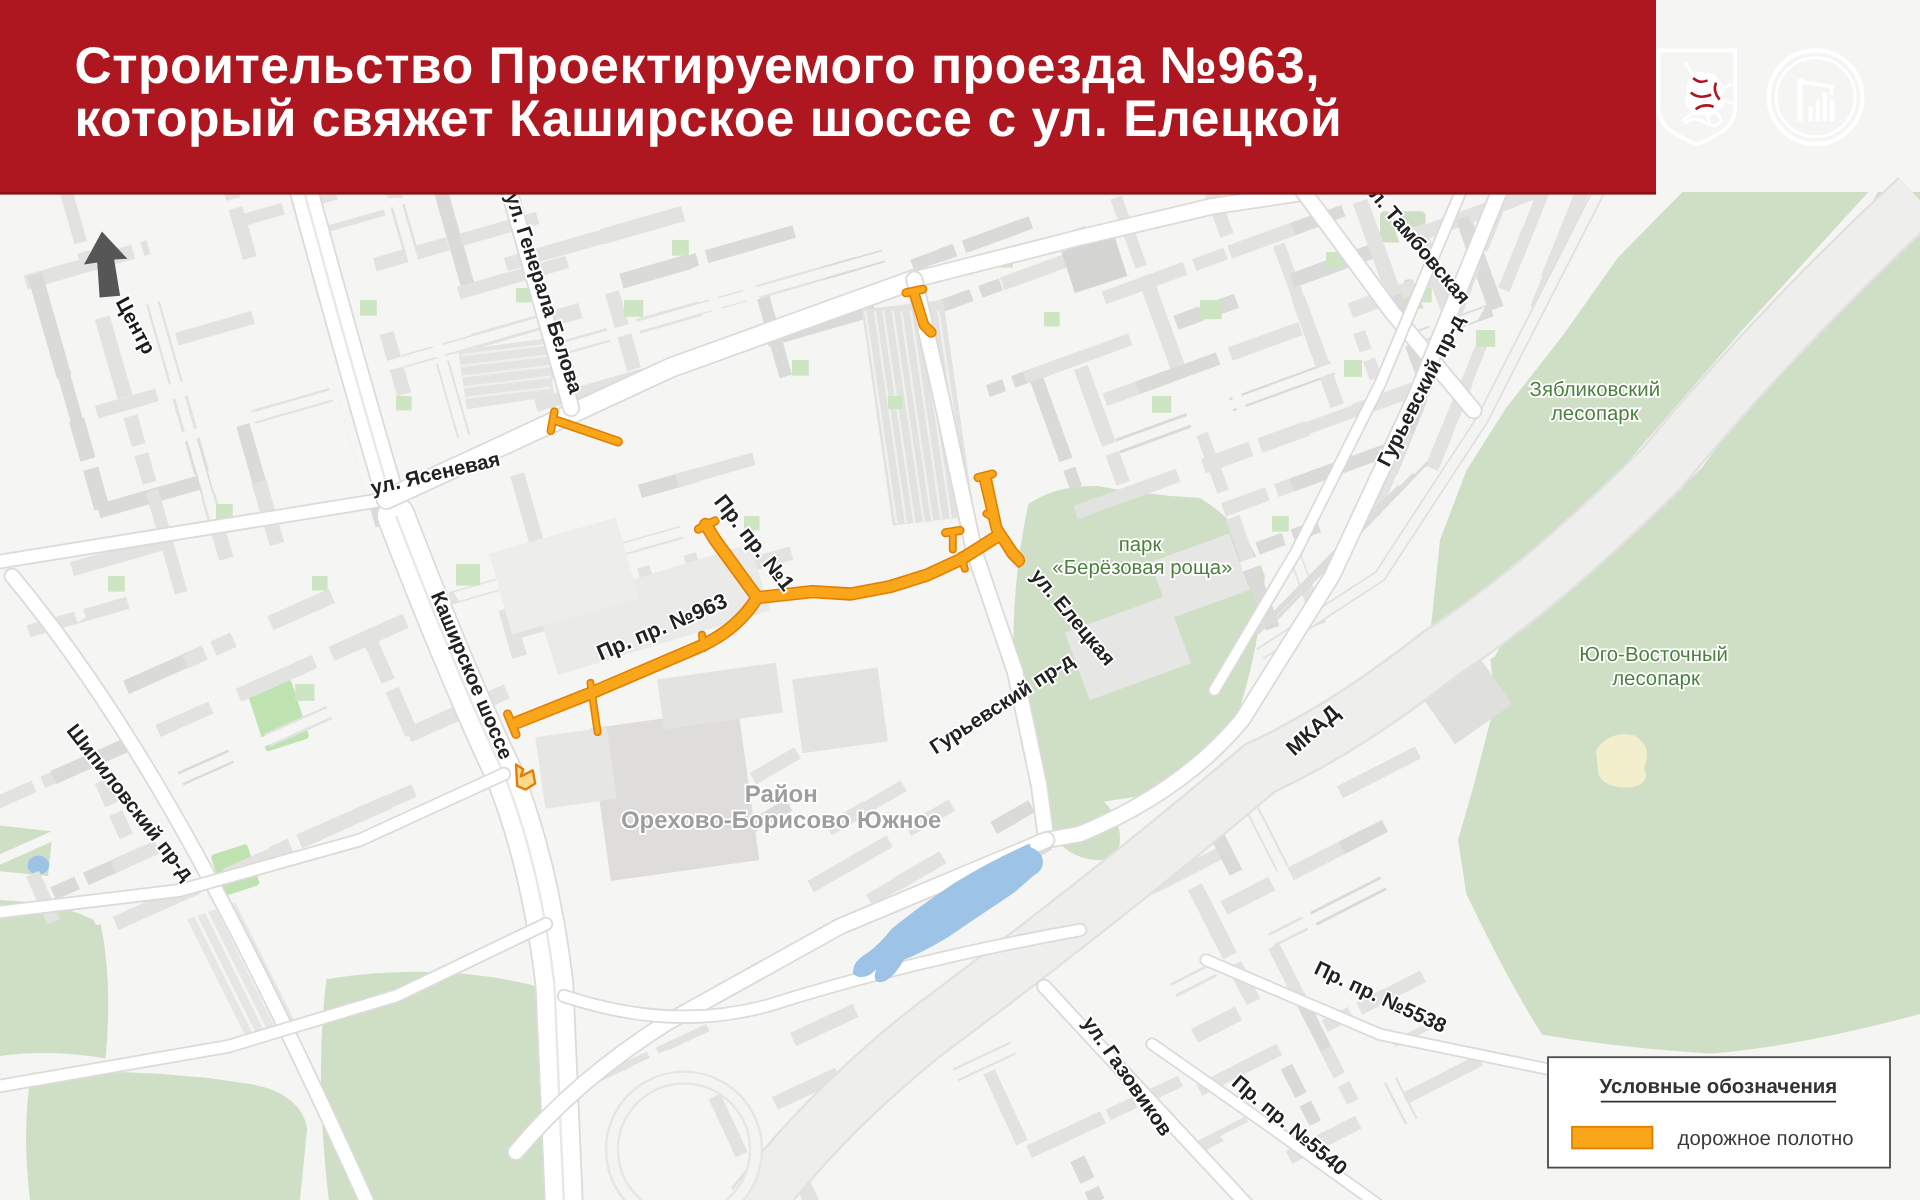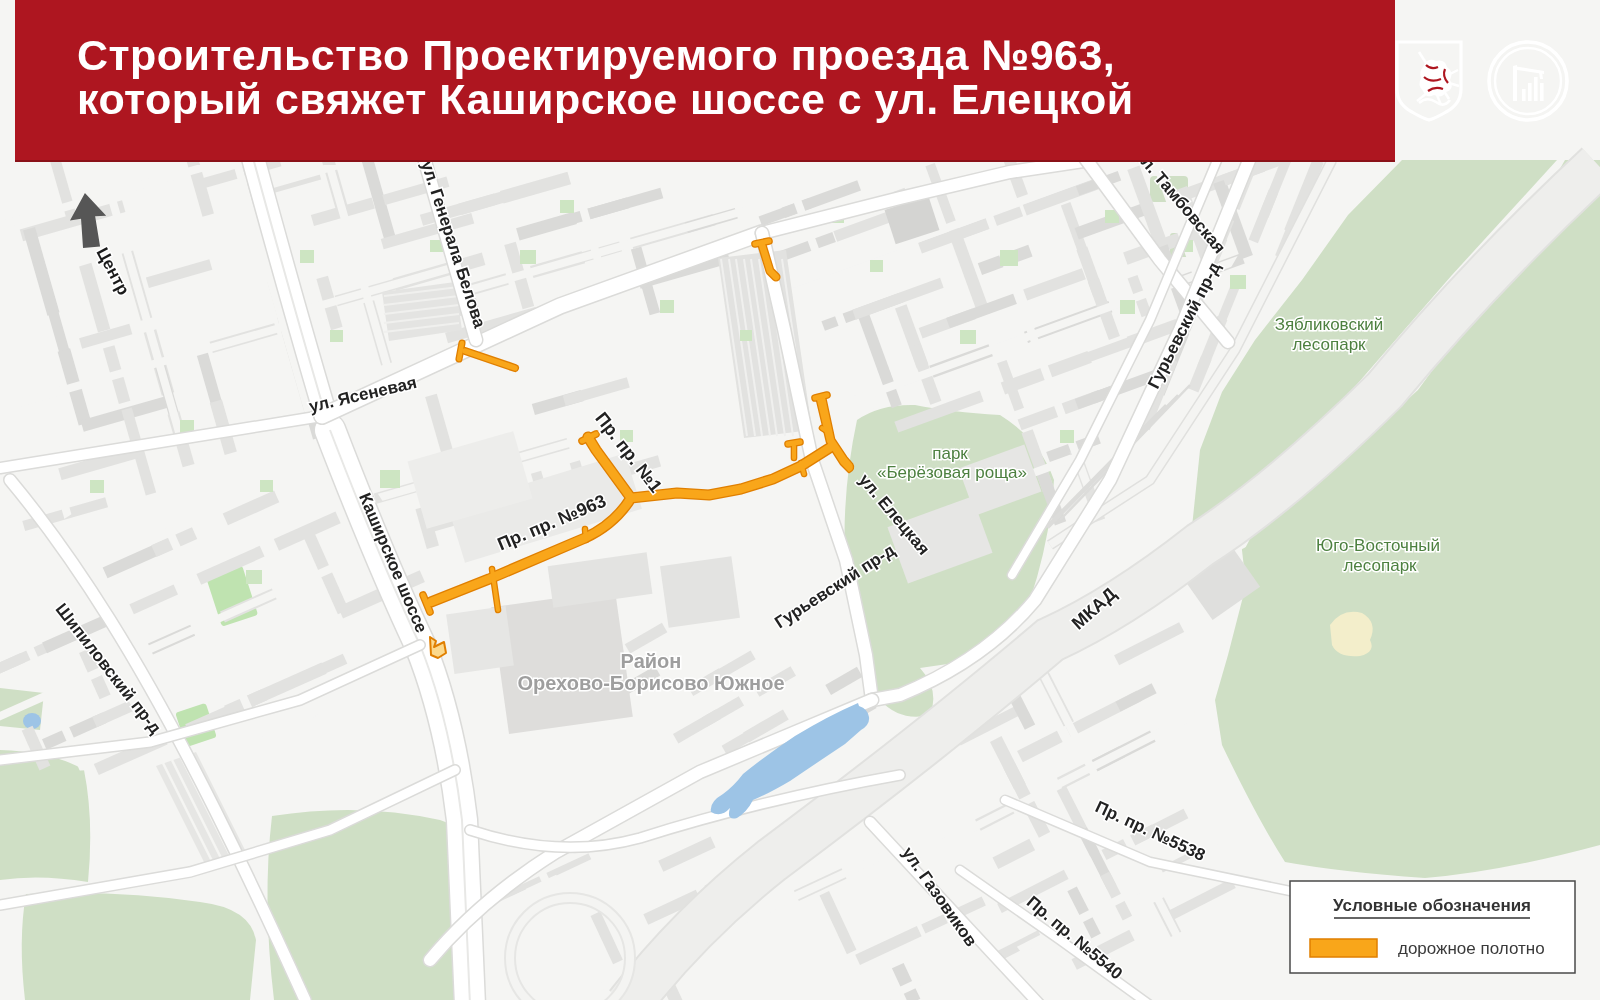--- a/index.html
+++ b/index.html
@@ -1,21 +1,21 @@
 <!DOCTYPE html>
 <html lang="ru"><head>
 <meta charset="utf-8">
 <title>Строительство Проектируемого проезда №963</title>
 <style>
   html,body { margin:0; padding:0; width:1600px; height:1000px; overflow:hidden;
              font-family:"Liberation Sans", sans-serif; background:#f5f5f3; }
   .page { position:relative; width:1600px; height:1000px; }
   .map { position:absolute; left:0; top:0; }
   .header { position:absolute; left:0; top:0; width:1380px; height:160px;
-            background:#ae1620; border-bottom:2px solid #8a1118;margin-left:15px; }
+            background:#ae1620; border-bottom:2px solid #8a1118; }
   .title { position:absolute; left:62px; top:33px; color:#ffffff; font-weight:bold;
            font-size:43px; line-height:44px; letter-spacing:0.45px; }
 </style>
 </head>
 <body>
 <div class="page">
 
   <div class="map"><svg width="1600" height="1000" viewBox="0 0 1600 1000">
 <rect x="0" y="150" width="1600" height="850" fill="#f5f5f3"></rect>
 

